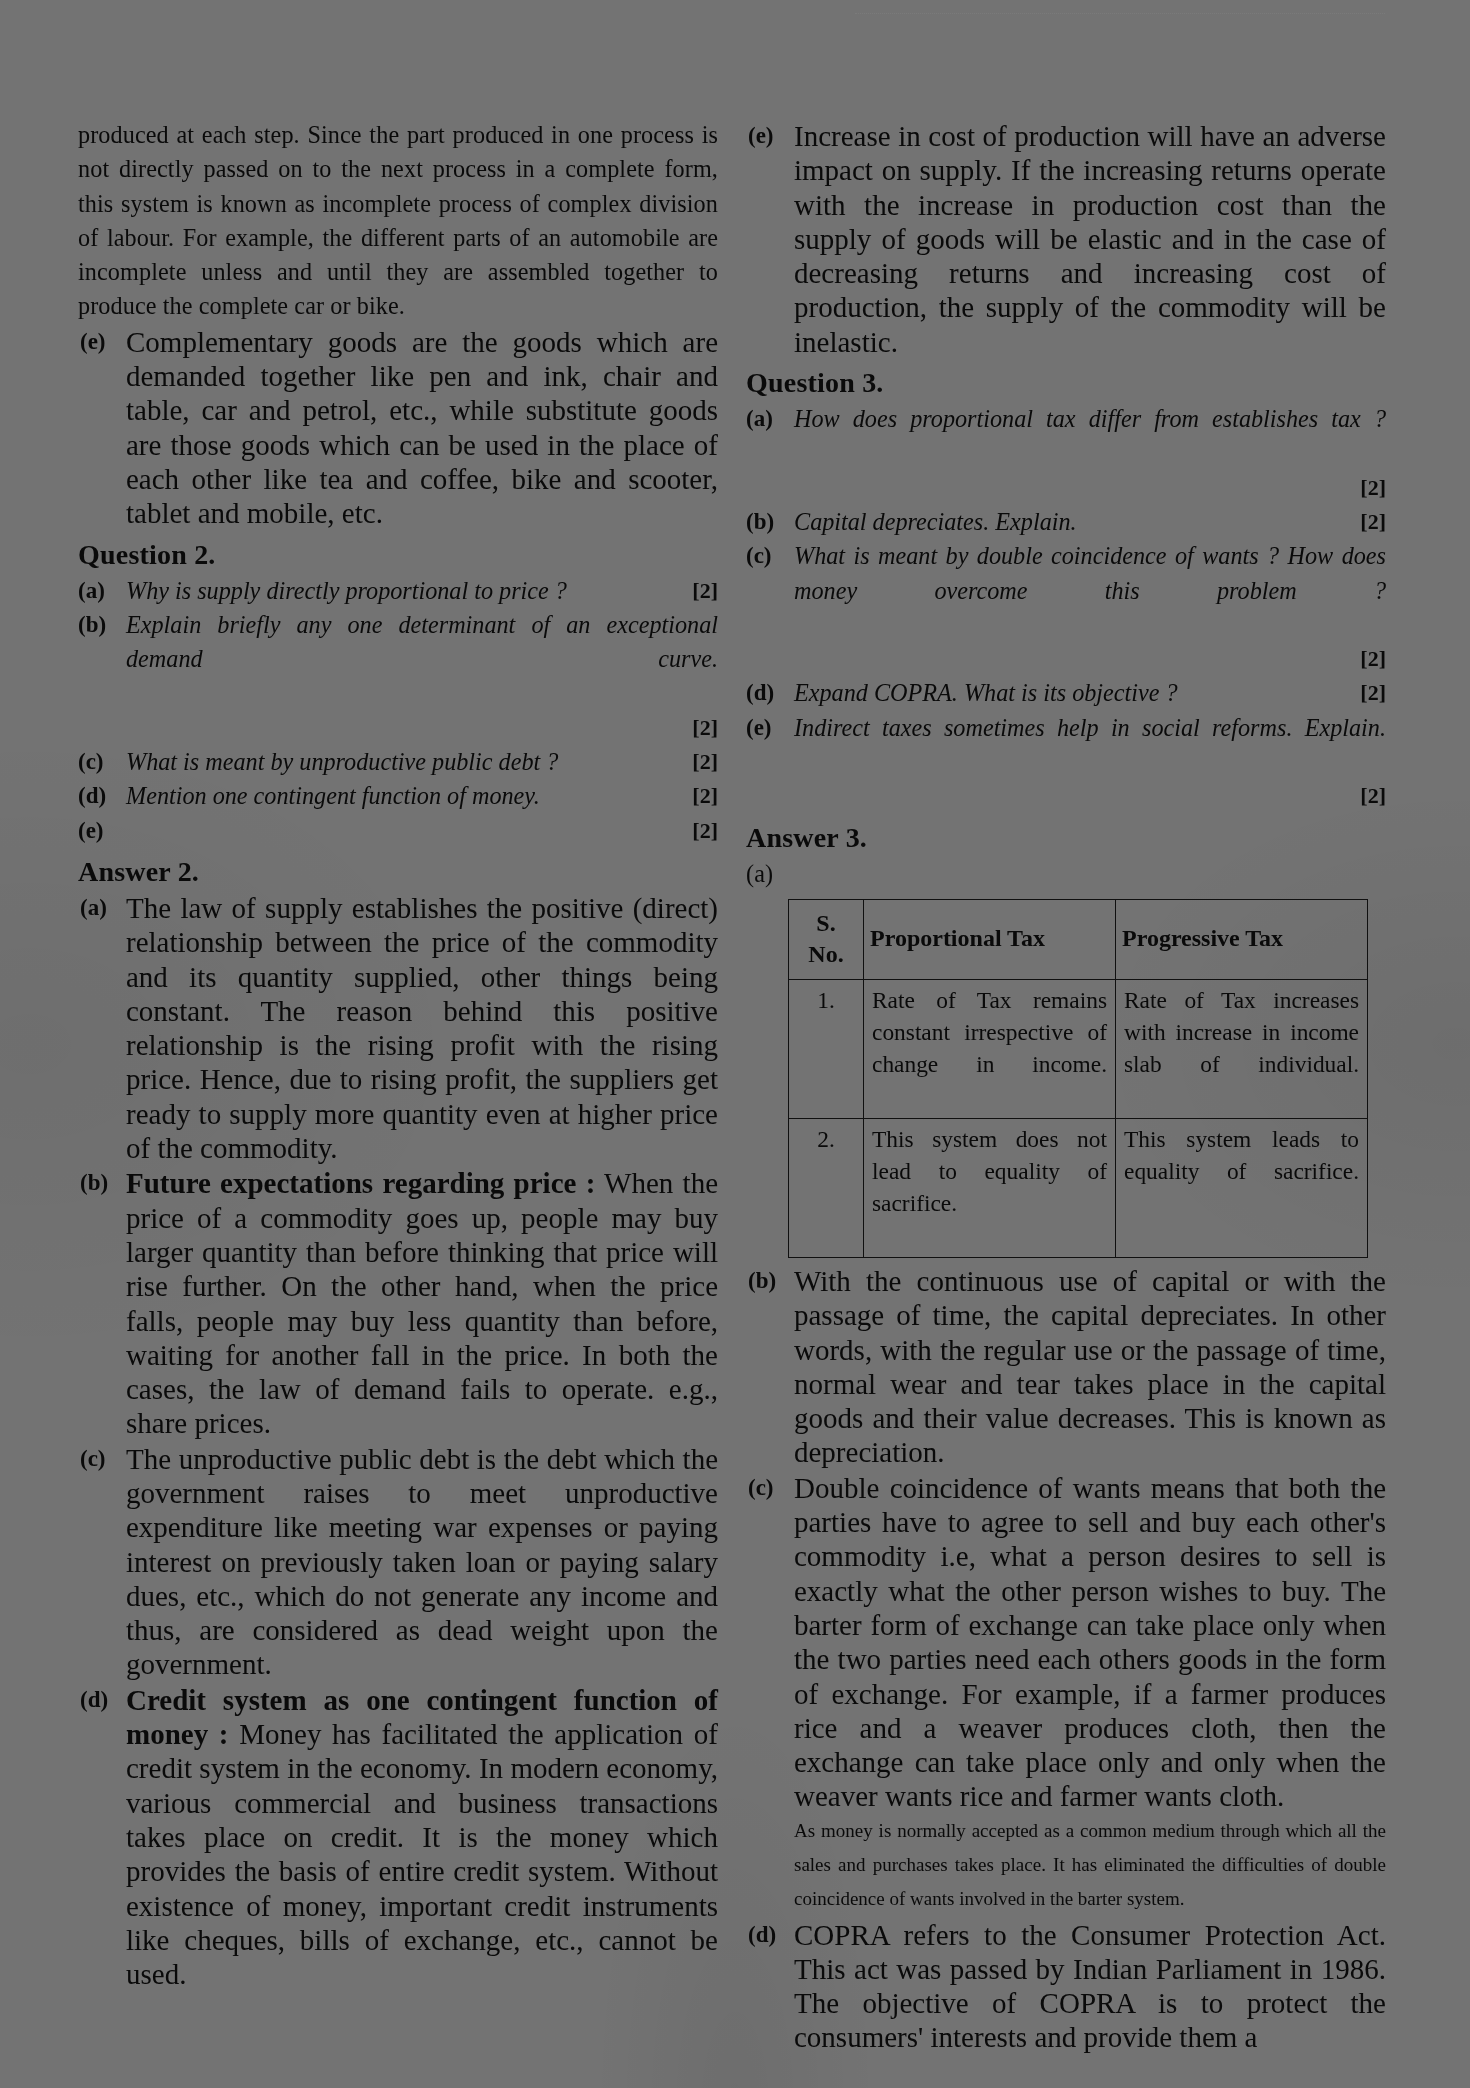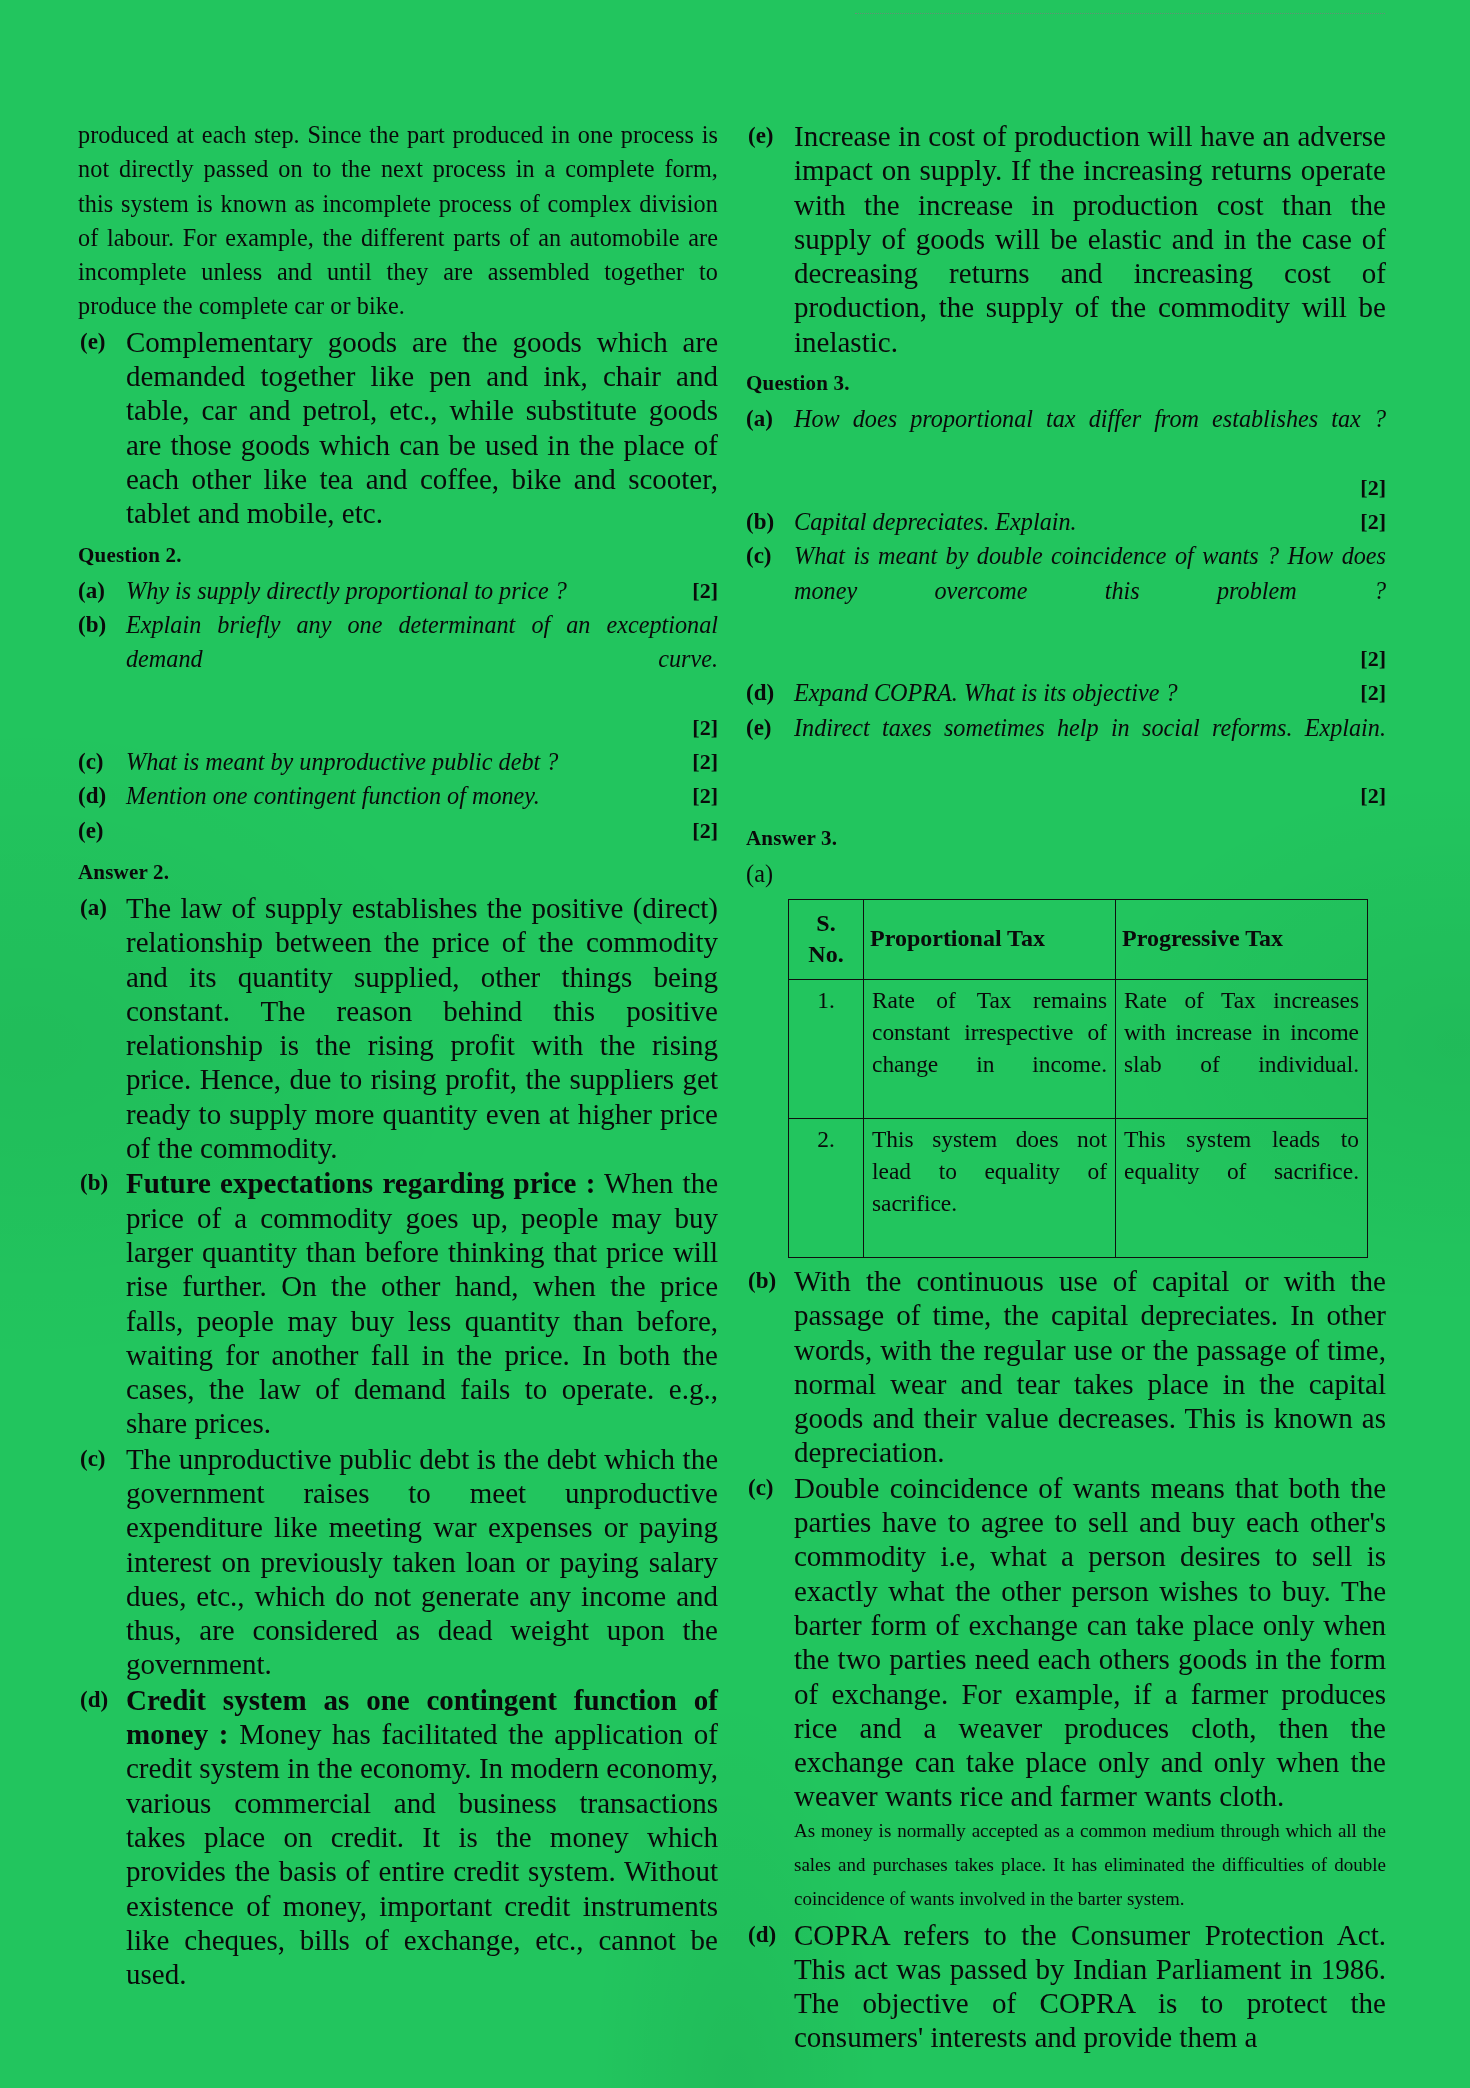--- a/index.html
+++ b/index.html
@@ -12,21 +12,21 @@
     height: 2088px;
     font-family: "Liberation Serif", "DejaVu Serif", serif;
     color: #0a0a0a;
     position: relative;
     overflow: hidden;
   }
 
   .page {
     position: absolute;
     inset: 0;
-    background: #22c55e;
+    background: #737373;
   }
 
   
   .page::before {
     content: "";
     position: absolute;
     inset: 0;
     pointer-events: none;
     background:
       radial-gradient(ellipse at 2% 50%, rgba(0,0,0,0.045), rgba(0,0,0,0) 22%),
@@ -89,21 +89,21 @@
 
   .cont {
     font-size: 19px;
     line-height: 34.3px;
     text-align: justify;
     margin-left: 48px;
   }
 
   .qhead {
     font-weight: bold;
-    font-size: 21px;
+    font-size: 28px;
     line-height: 36px;
     margin-top: 6px;
     margin-bottom: 1px;
     letter-spacing: .2px;
   }
   .bold { font-weight: bold; }
 
   
   .qrow {
     display: flex;

